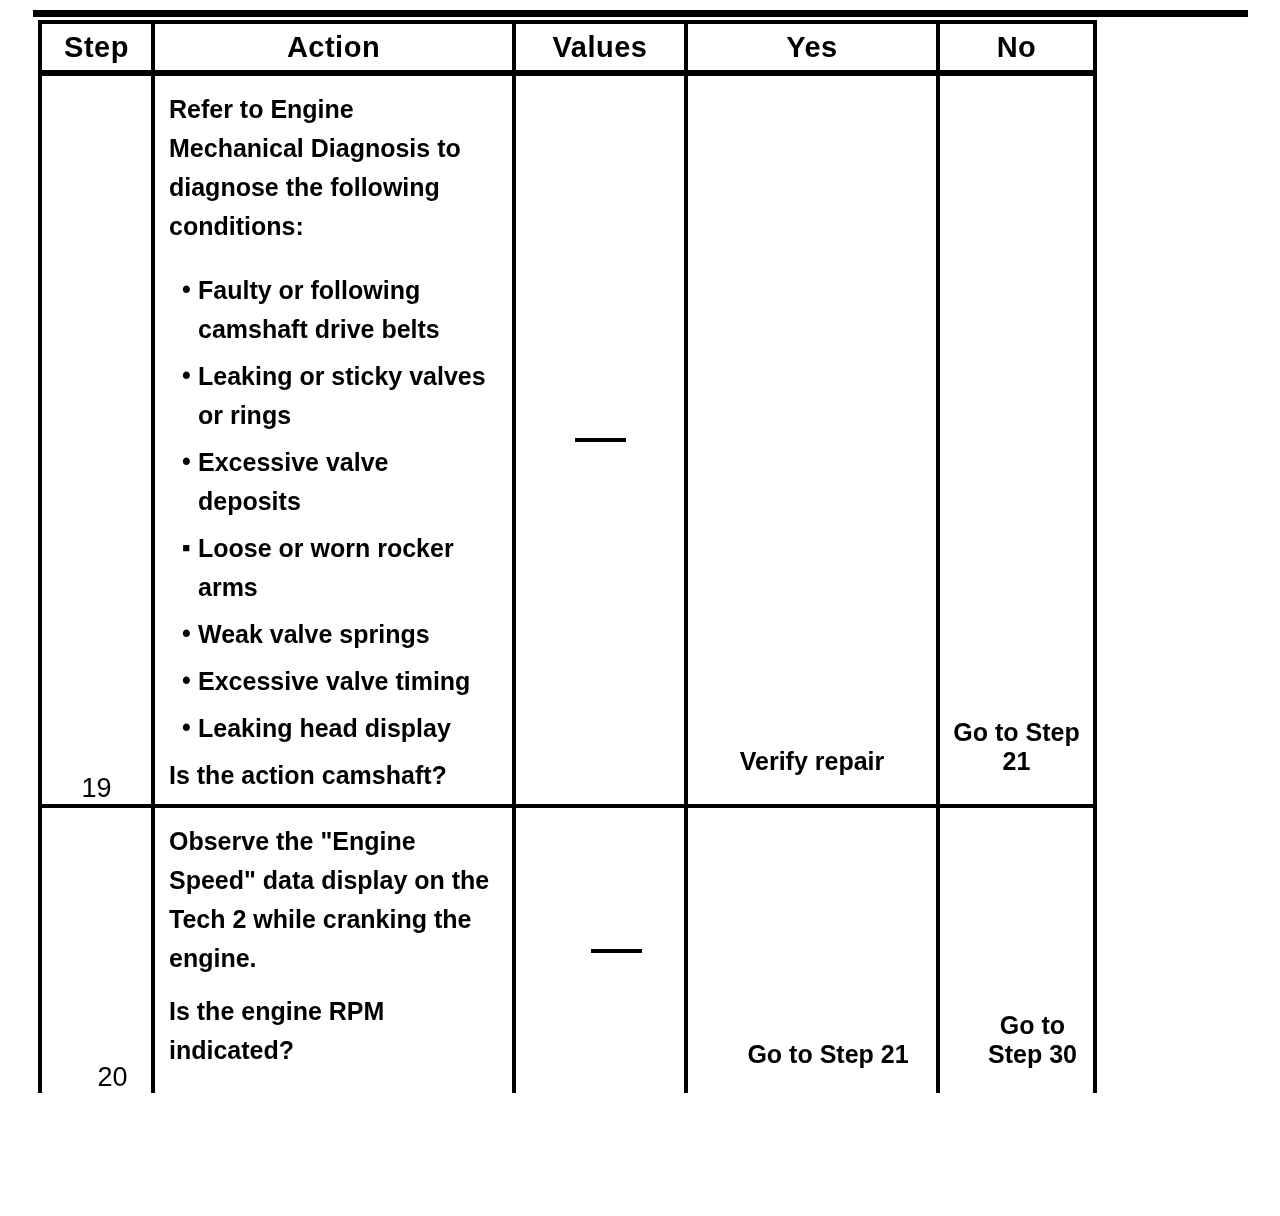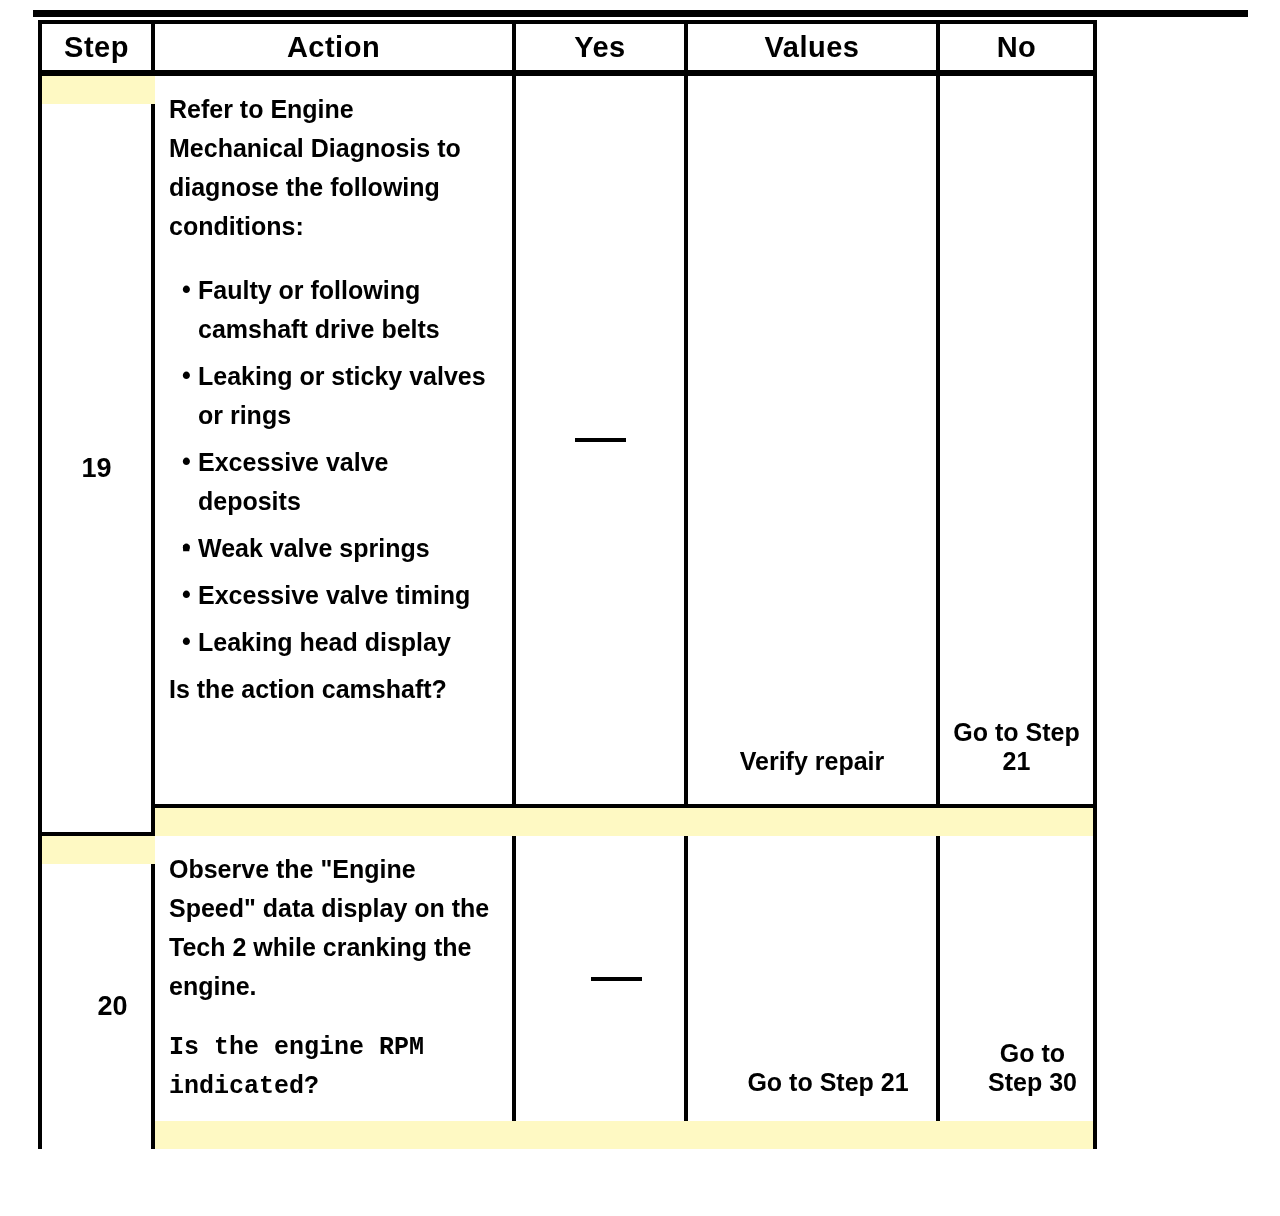--- a/index.html
+++ b/index.html
@@ -15,48 +15,48 @@
   .top-rule { position:absolute; left:33px; top:10px; width:1215px; height:7px; background:#000; }
 
   
   .speck { position:absolute; left:731px; top:44px; width:5px; height:4px; background:#000; border-radius:2px; }
 
   .diag-table {
     position:absolute; left:38px; top:20px; width:1059px;
     border:4px solid #000; border-bottom:none;
     display:grid;
     grid-template-columns:113px 361px 172px 252px 1fr;
-    background:#fef9c3;
+    background:#fdba74;
   }
   .cell { border-right:4px solid #000; border-bottom:4px solid #000; background:#fff; }
   .cell.lastcol { border-right:none; }
 
   
   .hcell {
     height:52px; border-bottom:6px solid #000;
     display:flex; align-items:center; justify-content:center;
     font-size:29px; font-weight:700; letter-spacing:0.5px;
   }
 
   
   .r19 { height:732px; }
   .r20 { height:285px; border-bottom:none;padding-left:32px; }
 
-  .step-cell { display:flex; align-items:center; justify-content:center;
-               font-size:27px; font-weight:700;margin-top:28px; }
+  .step-cell { display:flex; align-items:flex-end; justify-content:center;
+               font-size:27px; font-weight:400; }
 
   .action-cell { padding:14px 6px 0 14px; font-size:25px; font-weight:700; line-height:39px; }
   .multiline { white-space:pre-line; }
 
   .blist { list-style:none; margin-top:25px; }
   .b-item { position:relative; padding-left:29px; margin-bottom:8px; }
   .b-char { position:absolute; left:13px; top:-1px; }
 
   .question { margin-top:8px; }
-  .r20 .question { margin-top:22px;font-family:Liberation Mono, monospace; }
+  .r20 .question { margin-top:14px; }
 
   .values-cell { display:flex; align-items:center; justify-content:center; }
   .dash { width:51px; height:4px; background:#000; }
 
   .answer-cell {
     display:flex; align-items:flex-end; justify-content:center;
     padding-bottom:28px; font-size:25px; font-weight:700; text-align:center;
   }
   .answer-cell.r20 { padding-bottom:24px; }
 </style>
@@ -70,45 +70,46 @@
 
   <div class="diag-table">
 
     <div class="cell hcell">
         <span>Step</span>
       </div>
     <div class="cell hcell">
         <span>Action</span>
       </div>
     <div class="cell hcell">
-        <span>Yes</span>
+        <span>Values</span>
       </div>
     <div class="cell hcell">
-        <span>Values</span>
+        <span>Yes</span>
       </div>
     <div class="cell hcell lastcol">
         <span>No</span>
       </div>
 
     <div class="cell r19 step-cell">
       <span>19</span>
     </div>
     <div class="cell r19 action-cell">
       <div class="multiline">Refer to Engine
 Mechanical Diagnosis to
 diagnose the following
 conditions:</div>
       <ul class="blist">
         <li class="b-item"><span class="b-char">•</span><span class="multiline">Faulty or following
 camshaft drive belts</span></li>
         <li class="b-item"><span class="b-char">•</span><span class="multiline">Leaking or sticky valves
 or rings</span></li>
         <li class="b-item"><span class="b-char">•</span><span class="multiline">Excessive valve
 deposits</span></li>
-        <li class="b-item"><span class="b-char">▪</span></li>
+        <li class="b-item"><span class="b-char">▪</span><span class="multiline">Loose or worn rocker
+arms</span></li>
         <li class="b-item"><span class="b-char">•</span><span class="multiline">Weak valve springs</span></li>
         <li class="b-item"><span class="b-char">•</span><span class="multiline">Excessive valve timing</span></li>
         <li class="b-item"><span class="b-char">•</span><span class="multiline">Leaking head display</span></li>
       </ul>
       <div class="question multiline">Is the action camshaft?</div>
     </div>
     <div class="cell r19 values-cell">
       <div class="dash"></div>
     </div>
     <div class="cell r19 answer-cell">

